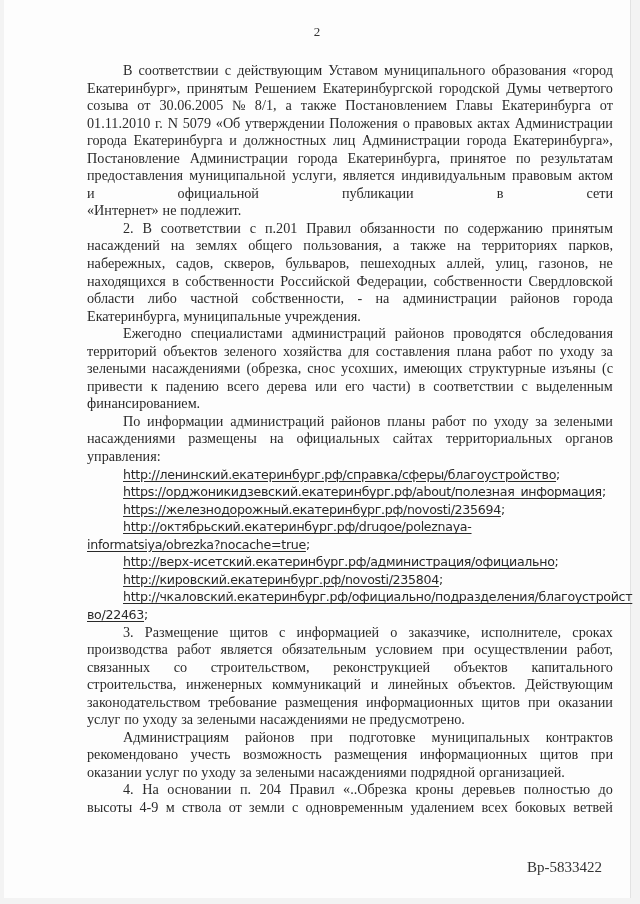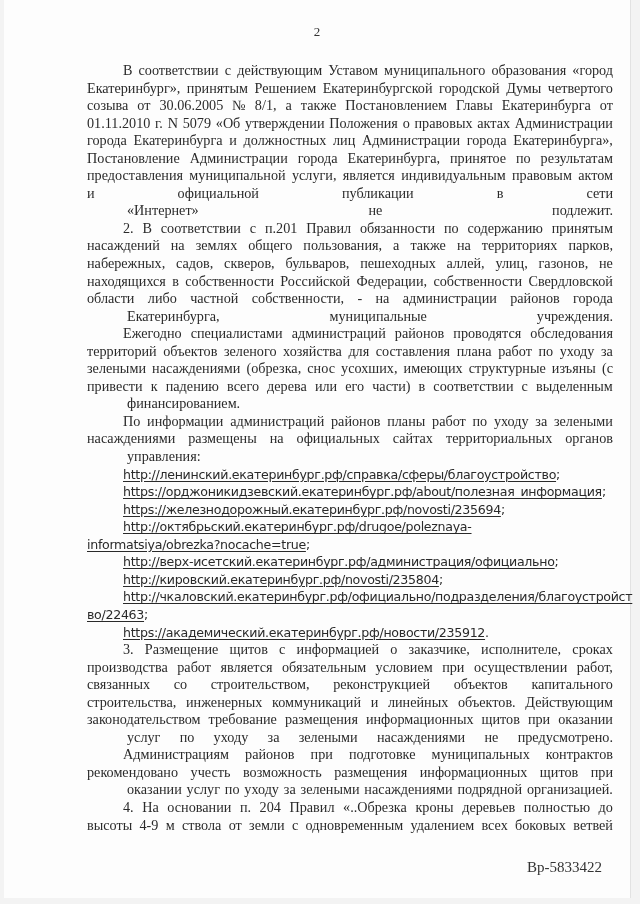--- a/index.html
+++ b/index.html
@@ -19,21 +19,21 @@
     text-align: center; font-size: 13px; color: #333;
   }
   .content {
     position: absolute; left: 83px; top: 62px; width: 526px;
   }
   .line {
     display: flex; justify-content: space-between;
     height: 17.55px; line-height: 17.55px;
     font-size: 14.2px; white-space: nowrap;
   }
-  .line.last { justify-content: space-between; margin-left: 40px; }
+  .line.last { justify-content: flex-start; }
   .line.last span + span { margin-left: 0.27em; }
   .line.indent { padding-left: 36px; }
   .line.link { justify-content: flex-start; }
   .line.link a, .line a {
     color: #2a2a2a; text-decoration: underline; text-underline-offset: 2px;
     font-family: "DejaVu Sans", sans-serif; font-size: 12.6px; letter-spacing: -0.3px;
   }
   .line .trail { font-family: "DejaVu Sans", sans-serif; font-size: 12.6px; }
   .doc-id {
     position: absolute; right: 28px; top: 859px;
@@ -300,24 +300,20 @@
           <a>http://кировский.екатеринбург.рф/novosti/235804</a>
           <span class="trail">;</span>
         </div>
         <div class="line link indent">
           <a>http://чкаловский.екатеринбург.рф/официально/подразделения/благоустройст</a>
         </div>
         <div class="line link">
           <a>во/22463</a>
           <span class="trail">;</span>
         </div>
-        <div class="line link indent">
-          <a>https://академический.екатеринбург.рф/новости/235912</a>
-          <span class="trail">.</span>
-        </div>
       </div>
       <div>
         <div class="line indent">
           <span>3.</span>
           <span>Размещение</span>
           <span>щитов</span>
           <span>с</span>
           <span>информацией</span>
           <span>о</span>
           <span>заказчике,</span>

